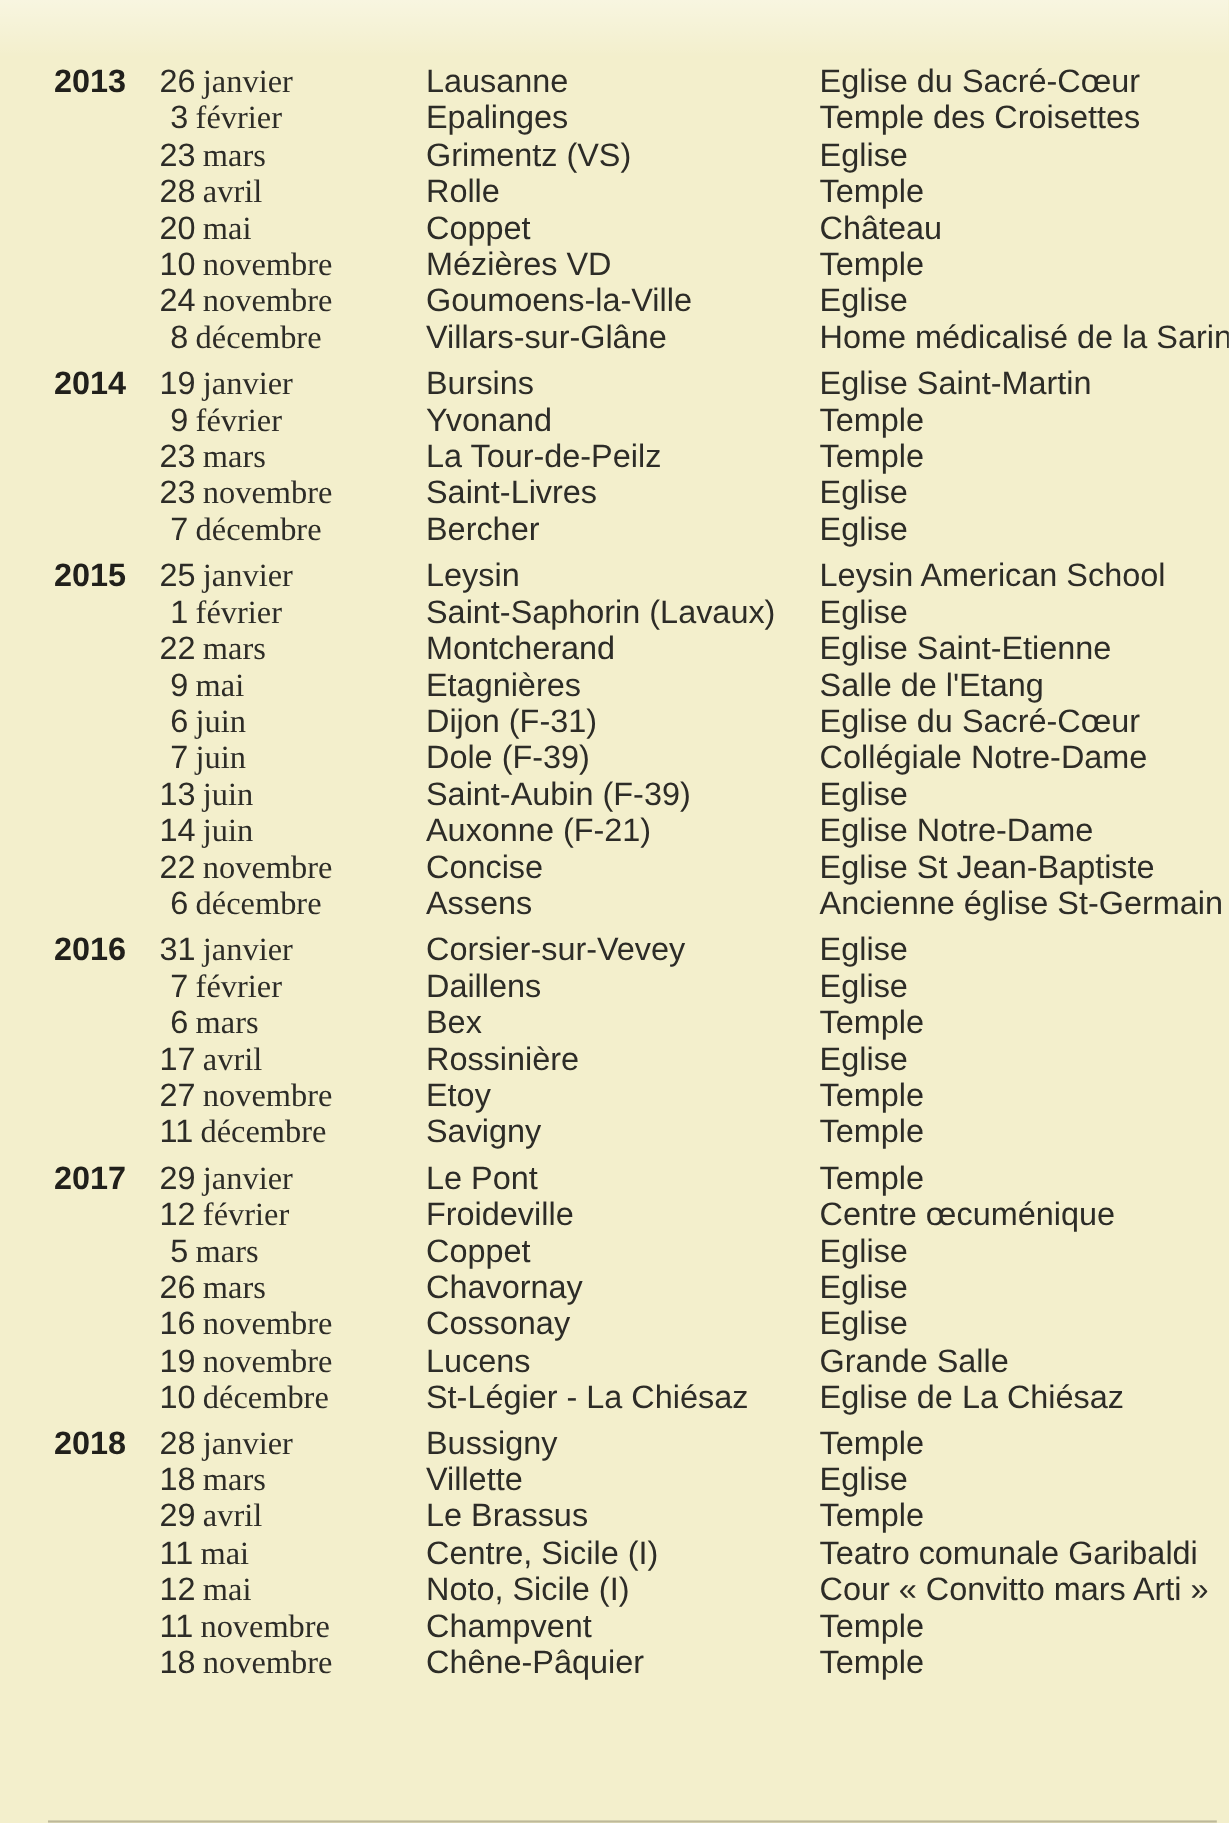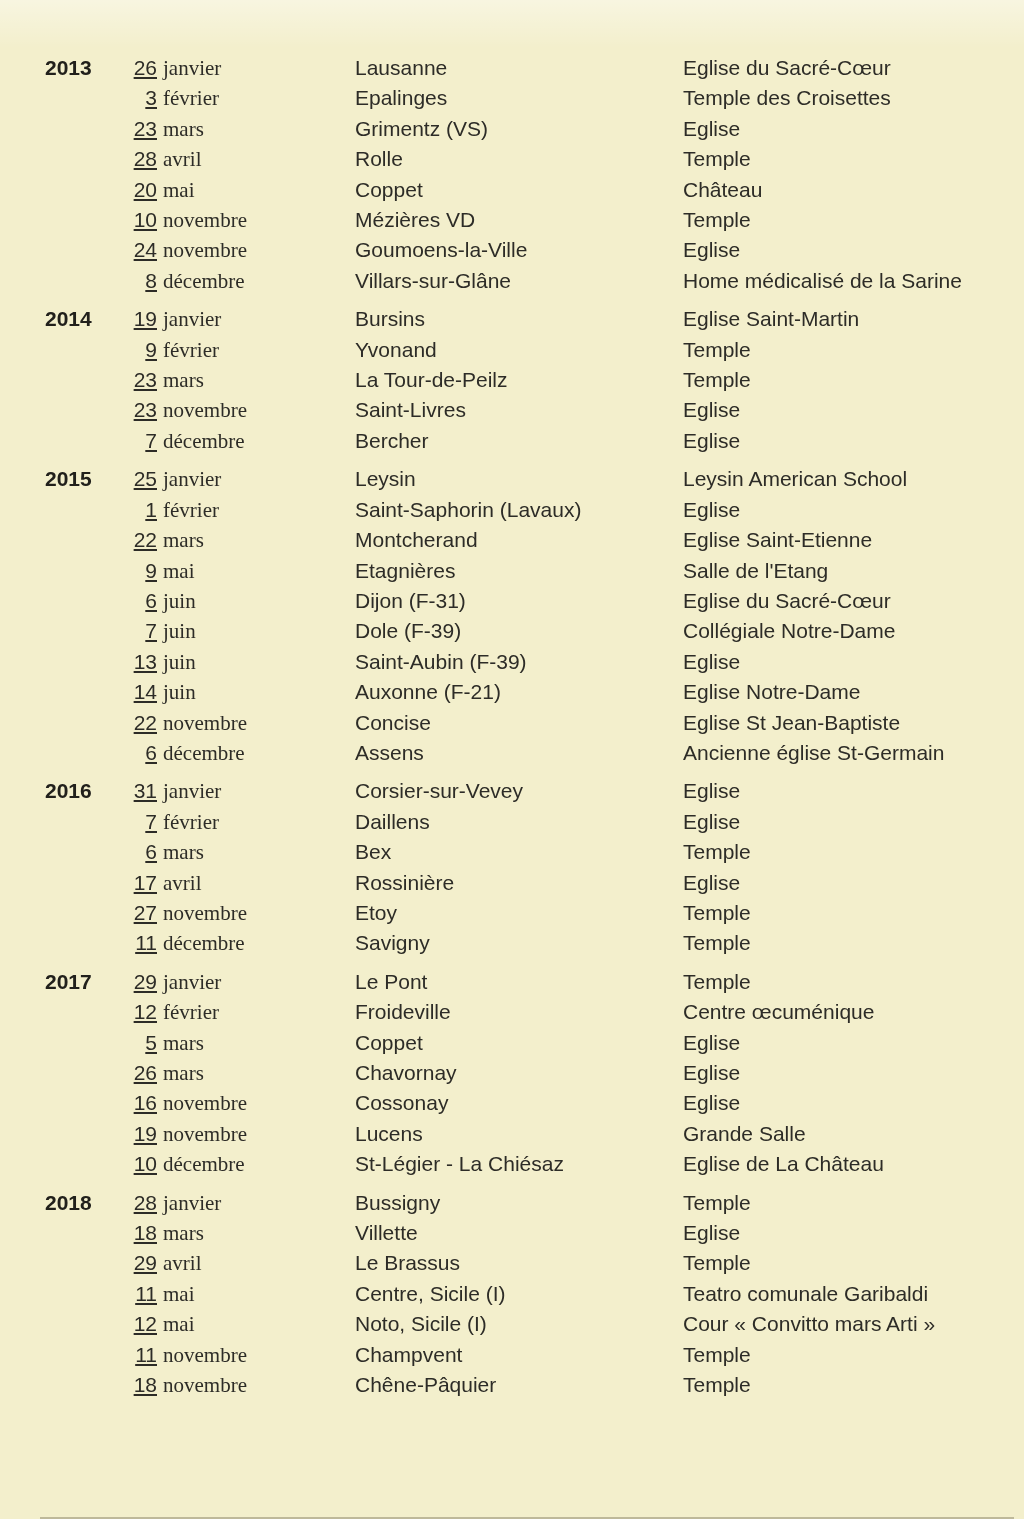--- a/index.html
+++ b/index.html
@@ -32,33 +32,32 @@
   }
   .content {
     padding: 53px 0 0 45px;
   }
   .year-section + .year-section {
     margin-top: 8px;
   }
   .row {
     display: grid;
     grid-template-columns: 88px 222px 328px auto;
-    font-size: 21px;
+    font-size: 27px;
     line-height: 30.4px;
     white-space: nowrap;
   }
   .col-year {
     font-weight: 700;
     color: #21201b;
   }
   .col-date .day {
     display: inline-block;
     min-width: 24px;
     text-align: right;
-    text-decoration: underline;
   }
   .col-date .month {
     margin-left: 6px;
     font-family: Liberation Serif, serif;
   }
 </style>
 </head>
 <body>
 
 <div class="content" id="sections-root">
@@ -322,21 +321,21 @@
     <span class="col-year"></span>
     <span class="col-date"><span class="day">19</span><span class="month">novembre</span></span>
     <span class="col-location">Lucens</span>
     <span class="col-venue">Grande Salle</span>
   </div>
 
   <div class="row">
     <span class="col-year"></span>
     <span class="col-date"><span class="day">10</span><span class="month">décembre</span></span>
     <span class="col-location">St-Légier - La Chiésaz</span>
-    <span class="col-venue">Eglise de La Château</span>
+    <span class="col-venue">Eglise de La Chiésaz</span>
   </div>
 </div>
   </section>
 
   <section class="year-section">
     <div class="rows">
   <div class="row">
     <span class="col-year">2018</span>
     <span class="col-date"><span class="day">28</span><span class="month">janvier</span></span>
     <span class="col-location">Bussigny</span>

